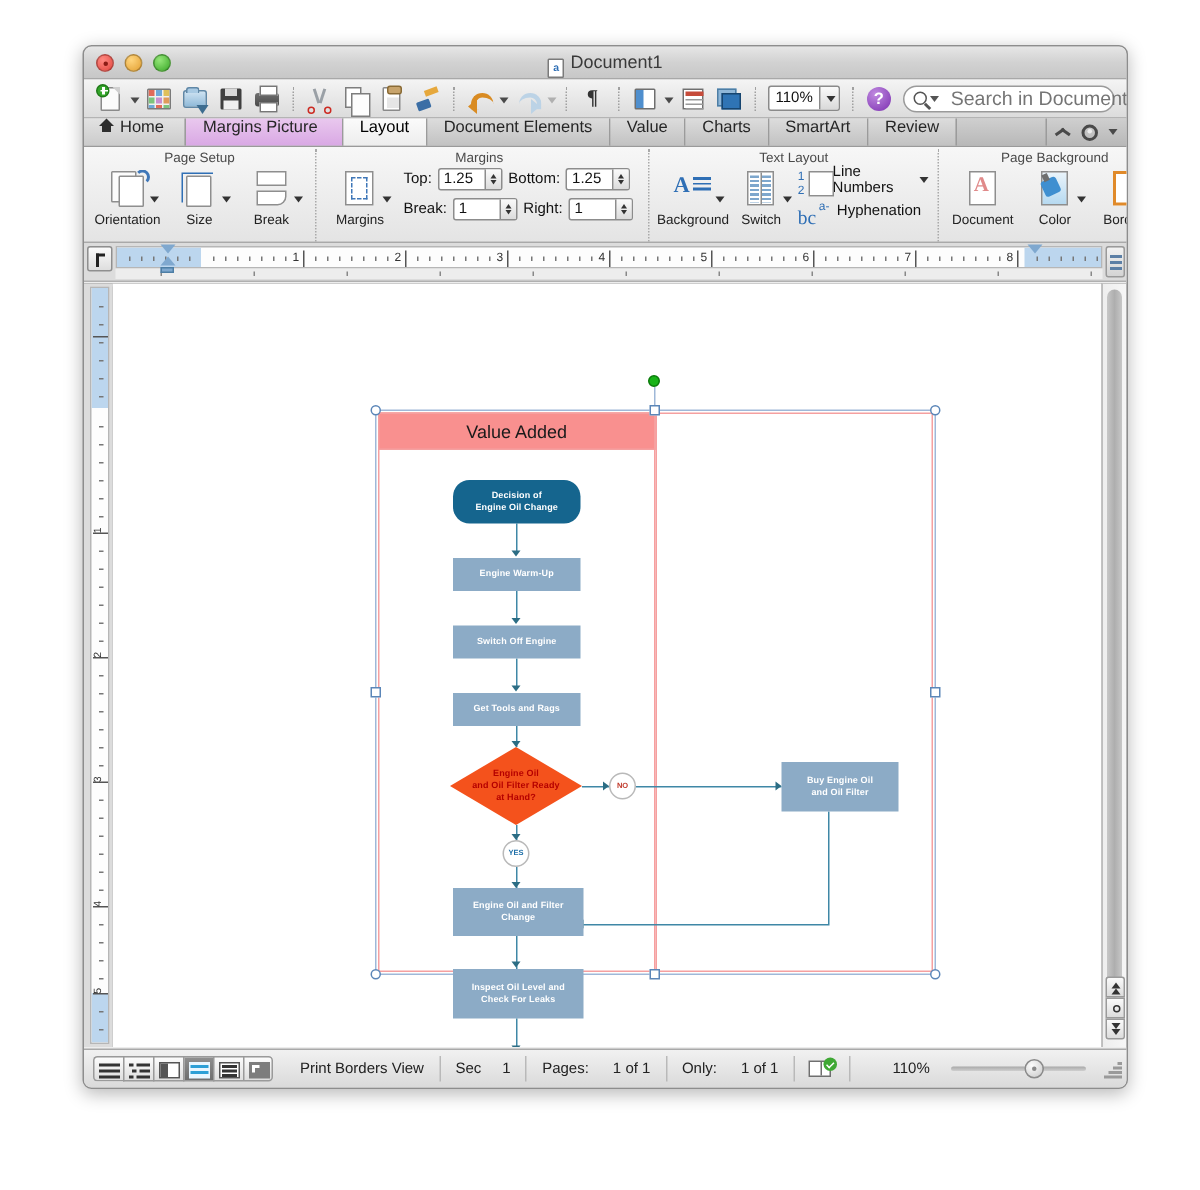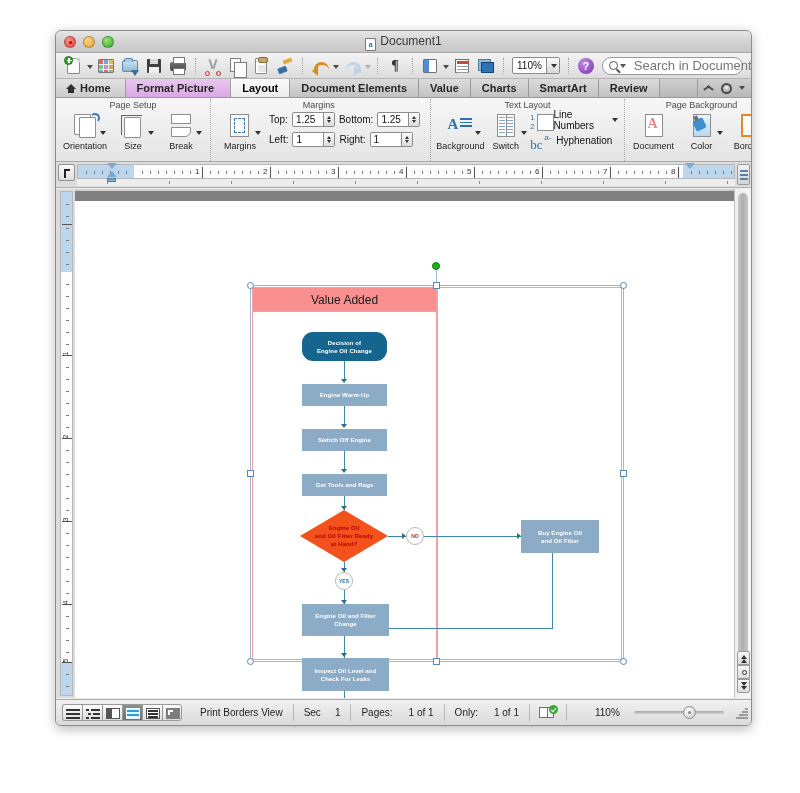--- a/index.html
+++ b/index.html
@@ -214,22 +214,22 @@
 
   
   #tabstrip{
     height:19px;
     background:linear-gradient(to bottom,#c9c9c9,#b3b3b3);
     border-bottom:1px solid #9a9a9a;
     display:flex;align-items:stretch;
     font-size:11px;
   }
   .tab{
-    display:flex;align-items:center;justify-content:center;
-    padding:0 11px; color:#262626; font-weight:bold;
+    display:flex;justify-content:center;
+    padding:0 11px; color:#262626; font-weight:normal;
     border-right:1px solid #9b9b9b;
     background:linear-gradient(to bottom,#dcdcdc,#c2c2c2);
     position:relative; white-space:nowrap;
   }
   .tab.home{
     background:linear-gradient(to bottom,#e2e2e2,#cbcbcb);
     padding-left:10px;padding-right:14px;
   }
   .tab.ctx{
     background:linear-gradient(to bottom,#e9c8ee,#d9a8e4);
@@ -366,21 +366,20 @@
   #vruler{position:absolute;left:4px;top:2px;width:13px;bottom:2px;background:#fdfdfd;border:1px solid #b6b6b6;overflow:hidden;}
   .vr-margin{position:absolute;left:0;right:0;background:#bcd6ee;}
   .vr-tick{position:absolute;left:5px;width:3px;height:1px;background:#777;}
   .vr-numline{position:absolute;left:1px;width:11px;height:1px;background:#555;}
   .vr-num{position:absolute;left:3px;font-size:7px;color:#333;
     transform:rotate(-90deg);transform-origin:center;}
   #page{
     position:absolute;left:19px;top:0;right:17px;bottom:0;
     background:#ffffff;
     overflow:hidden;
-    margin-top:12px;
   }
   #pageshadow{position:absolute;left:19px;top:0;right:17px;height:2px;background:#cfcfcf;}
 
   
   #vscroll{
     position:absolute;right:0;top:0;bottom:0;width:17px;
     background:linear-gradient(to right,#eeeeee,#f6f6f6);
     border-left:1px solid #c3c3c3;
   }
   #vthumb{
@@ -604,21 +603,21 @@
       <input id="search-input" type="text" placeholder="Search in Document" style="">
     </div>
   </div>
 
   <div id="tabstrip">
     <div class="tab home">
       <span class="tab-home-icon"></span>
       <span>Home</span>
     </div>
     <div class="tab ctx">
-      <span>Format Picture</span>
+      <span>Margins Picture</span>
     </div>
     <div class="tab active">
       <span>Layout</span>
     </div>
     <div class="tab">
       <span>Document Elements</span>
     </div>
     <div class="tab">
       <span>Value</span>
     </div>
@@ -690,21 +689,21 @@
               <span class="spin-val">1.25</span>
               <span class="spin-btns"></span>
             </span>
             <span class="lbl">Bottom:</span>
             <span class="spin-wrap">
               <span class="spin-val">1.25</span>
               <span class="spin-btns"></span>
             </span>
           </div>
           <div class="text-row">
-            <span class="lbl">Left:</span>
+            <span class="lbl">Break:</span>
             <span class="spin-wrap">
               <span class="spin-val">1</span>
               <span class="spin-btns"></span>
             </span>
             <span class="lbl">Right:</span>
             <span class="spin-wrap">
               <span class="spin-val">1</span>
               <span class="spin-btns"></span>
             </span>
           </div>

